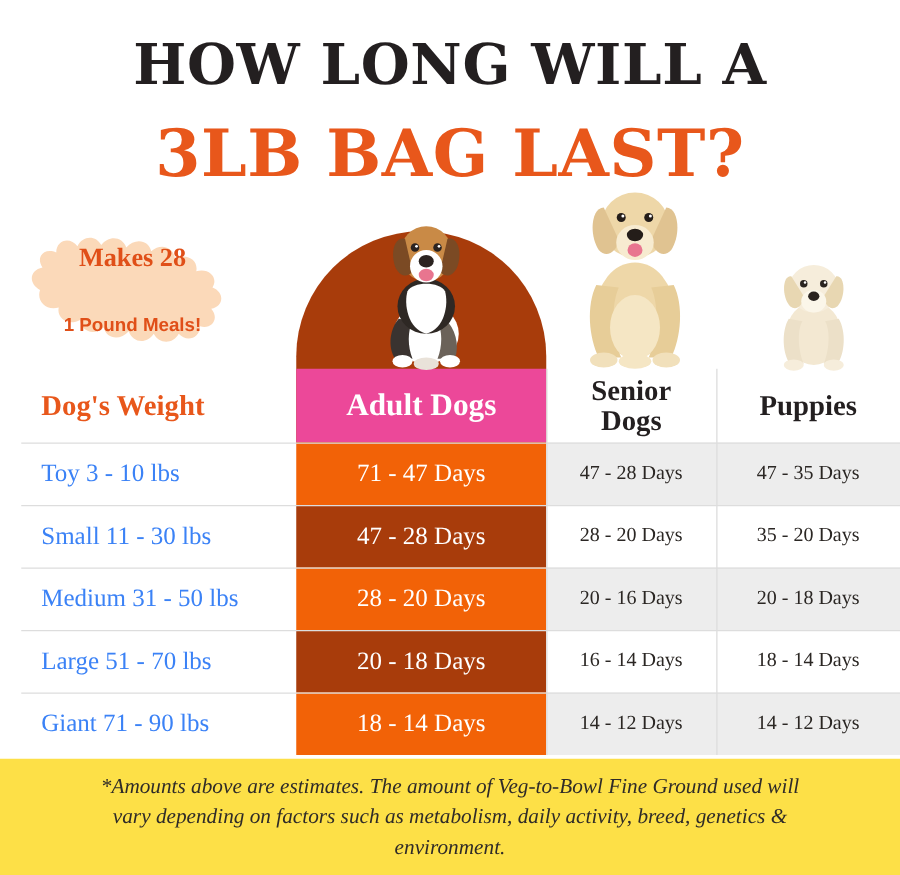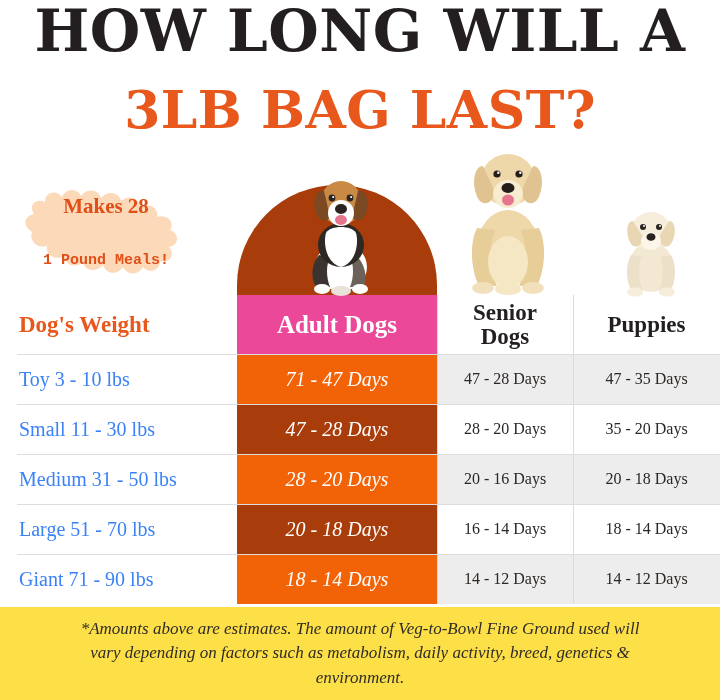--- a/index.html
+++ b/index.html
@@ -21,25 +21,25 @@
     position: absolute;
     top: 0;
     left: 0;
     width: 720px;
     text-align: center;
     z-index: 6;
   }
   .title-line1 {
     font-family: "DejaVu Serif", "Liberation Serif", serif;
     font-weight: 700;
-    font-size: 58px;
+    font-size: 45px;
     letter-spacing: 0.5px;
     color: #231f20;
     line-height: 1;
-    margin-top: 2px;
+    margin-top: 29px;
     white-space: nowrap;
   }
   .title-line2 {
     font-family: "DejaVu Serif", "Liberation Serif", serif;
     font-weight: 700;
     font-size: 52px;
     letter-spacing: 0.5px;
     color: #e8571b;
     line-height: 1;
     margin-top: 24px;
@@ -67,21 +67,21 @@
     gap: 33px;
   }
   .badge-l1 {
     font-family: "Liberation Serif", "DejaVu Serif", serif;
     font-weight: 700;
     font-size: 21px;
     color: #e04f18;
     line-height: 1.12;
   }
   .badge-l2 {
-    font-family: Liberation Mono, monospace;
+    font-family: Liberation Sans, sans-serif;
     font-weight: 700;
     font-size: 15px;
     color: #e04f18;
     line-height: 1.15;
   }
 
   
   .arch {
     position: absolute;
     left: 237px;
@@ -109,21 +109,21 @@
   }
   .row {
     position: relative;
     display: flex;
     align-items: stretch;
     width: 720px;
   }
   .row.header-row { height: 59px; }
   .row.body-row   { height: 50px; }
 
-  .c-weight { width: 237px; display: flex; align-items: center; padding-left: 19px; box-sizing: border-box; }
+  .c-weight { width: 237px; display: flex; align-items: center; padding-left: 33px; box-sizing: border-box; }
   .c-adult  { width: 200px; display: flex; align-items: center; justify-content: center; }
   .c-senior { width: 136px; display: flex; align-items: center; justify-content: center; }
   .c-puppy  { width: 147px; display: flex; align-items: center; justify-content: center; }
 
   
   .hdr-weight {
     font-family: "Liberation Serif", "DejaVu Serif", serif;
     font-weight: 700;
     font-size: 23px;
     color: #e8571b;
@@ -154,21 +154,20 @@
     font-family: "Liberation Serif", "DejaVu Serif", serif;
     font-size: 20px;
     color: #3b82f6;
   }
   .cell-adult {
     width: 100%; height: 100%;
     display: flex; align-items: center; justify-content: center;
     font-family: "Liberation Serif", "DejaVu Serif", serif;
     font-size: 20px;
     color: #ffffff;
-    font-style: italic;
   }
   .cell-adult.orange { background: #f26207; }
   .cell-adult.brown  { background: #a83c0b; }
 
   .cell-side {
     width: 100%; height: 100%;
     display: flex; align-items: center; justify-content: center;
     font-family: "Liberation Serif", "DejaVu Serif", serif;
     font-size: 16px;
     color: #2b2724;

